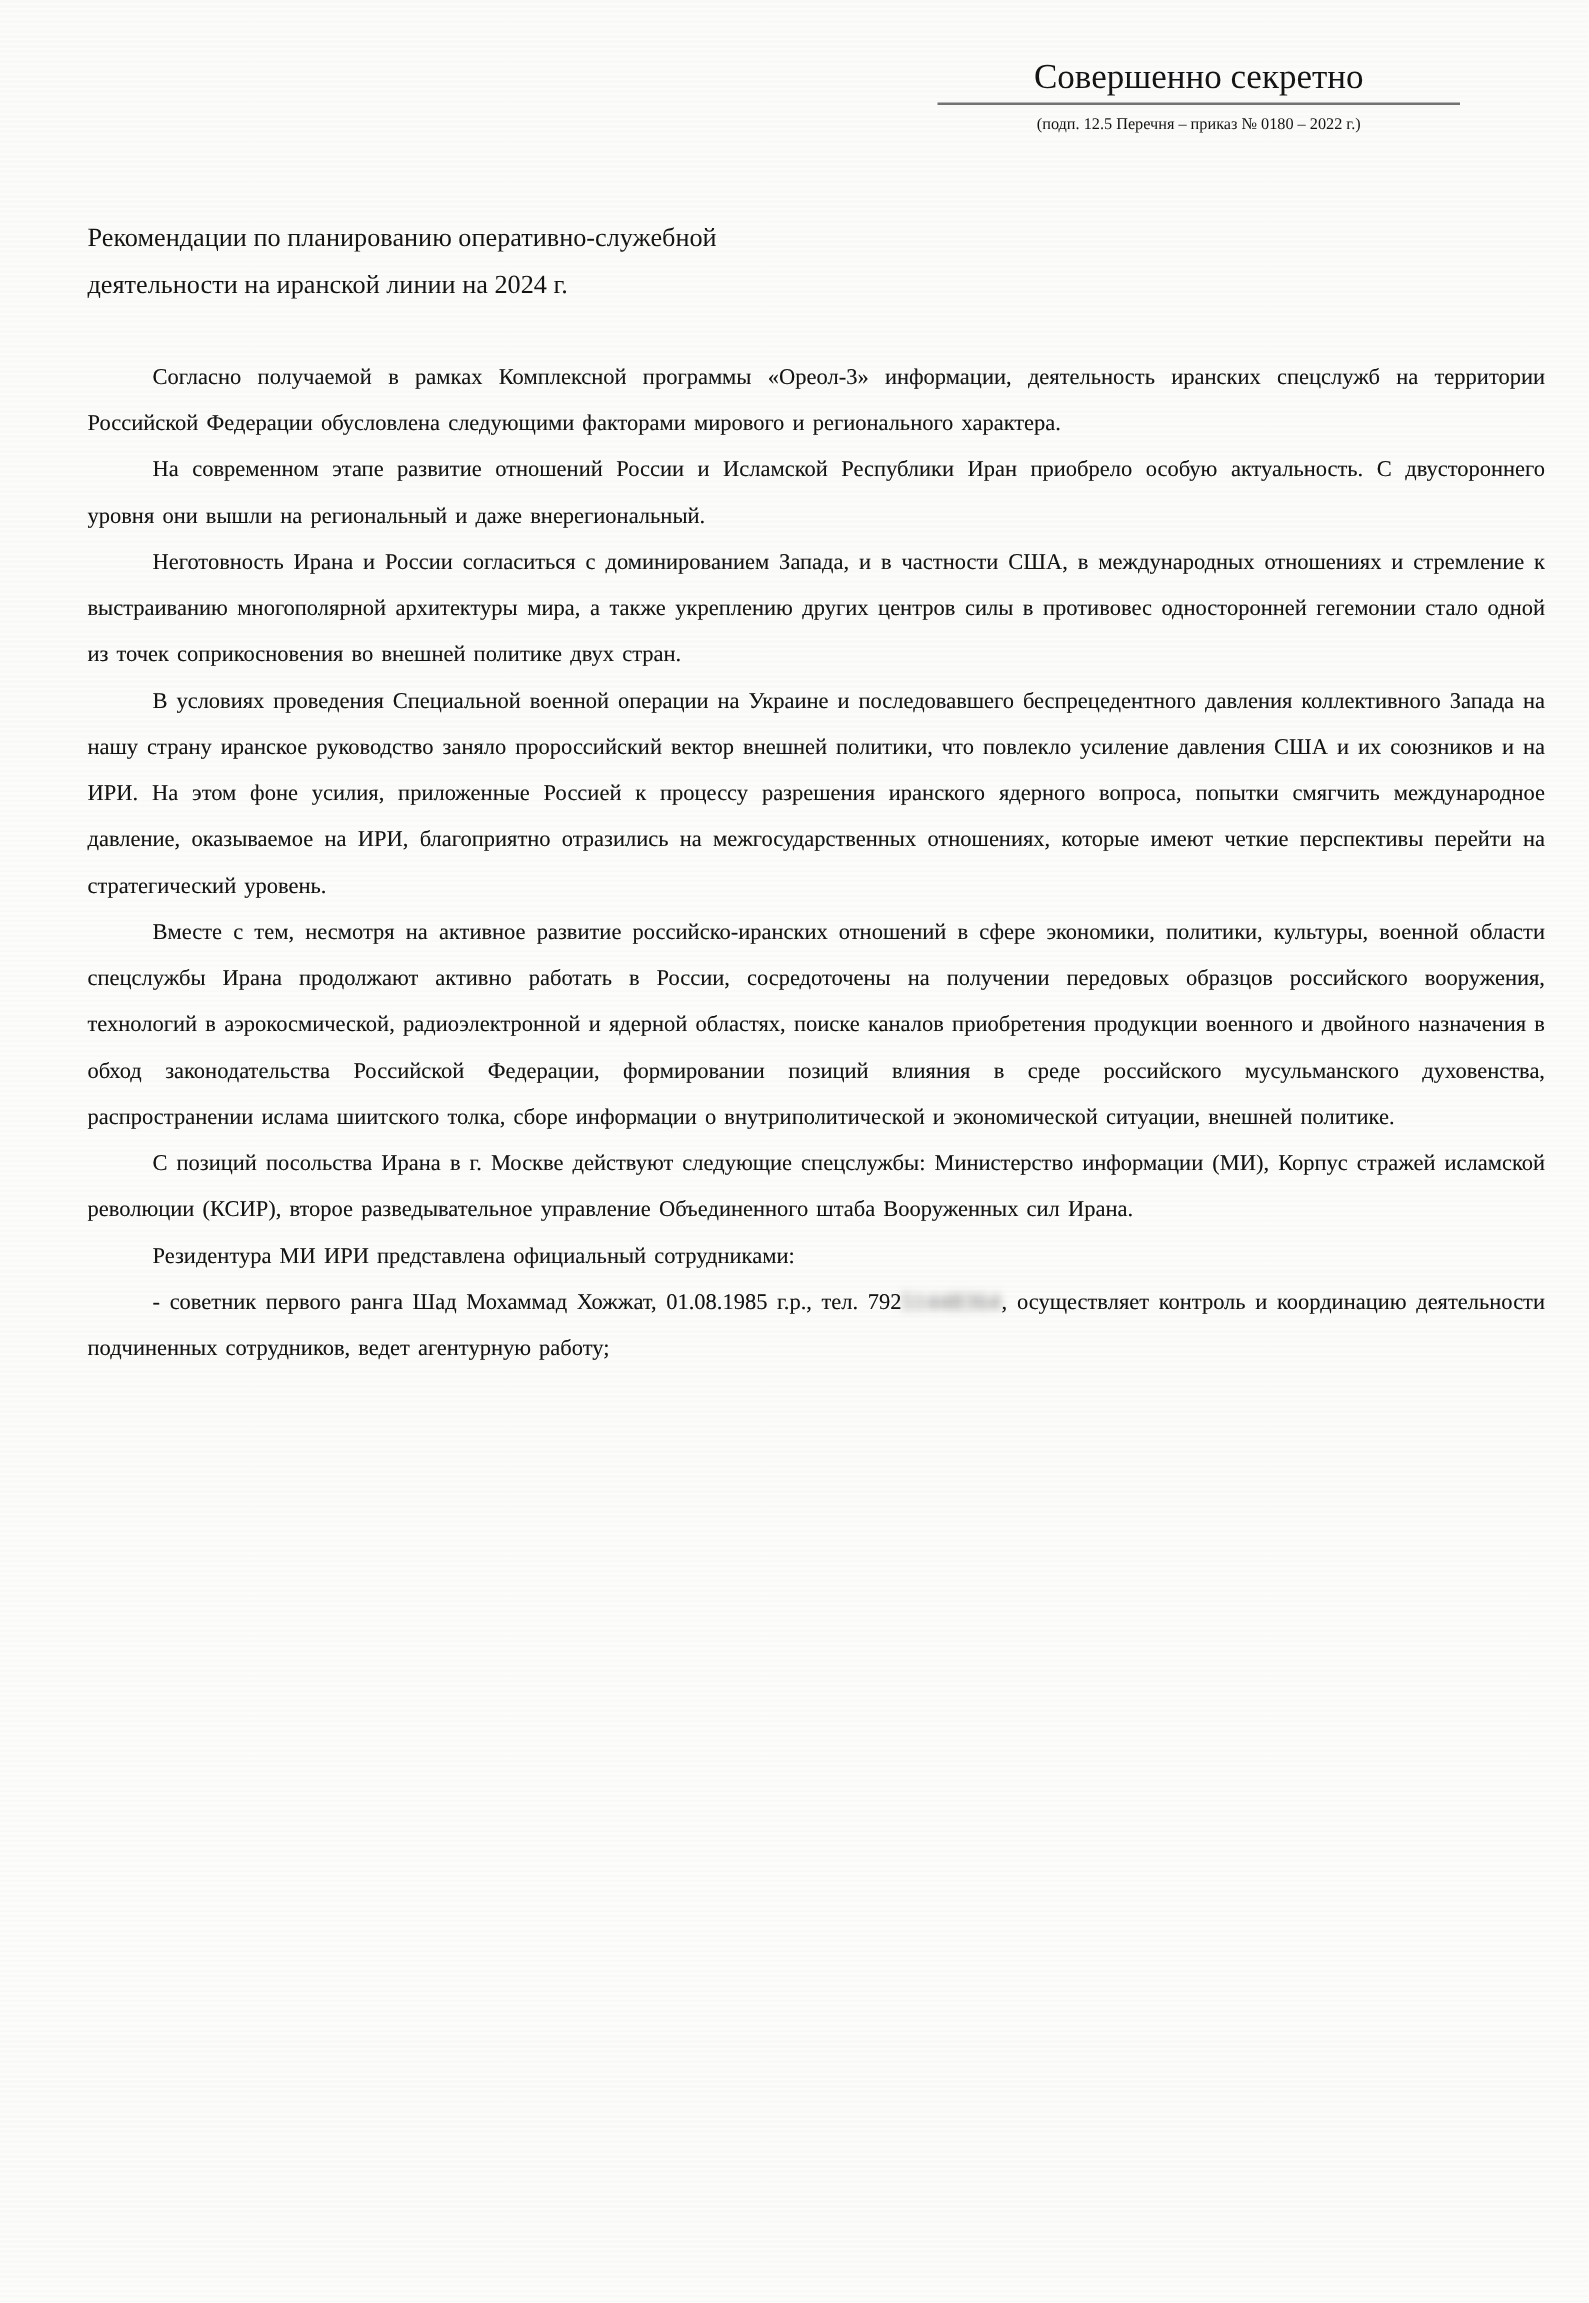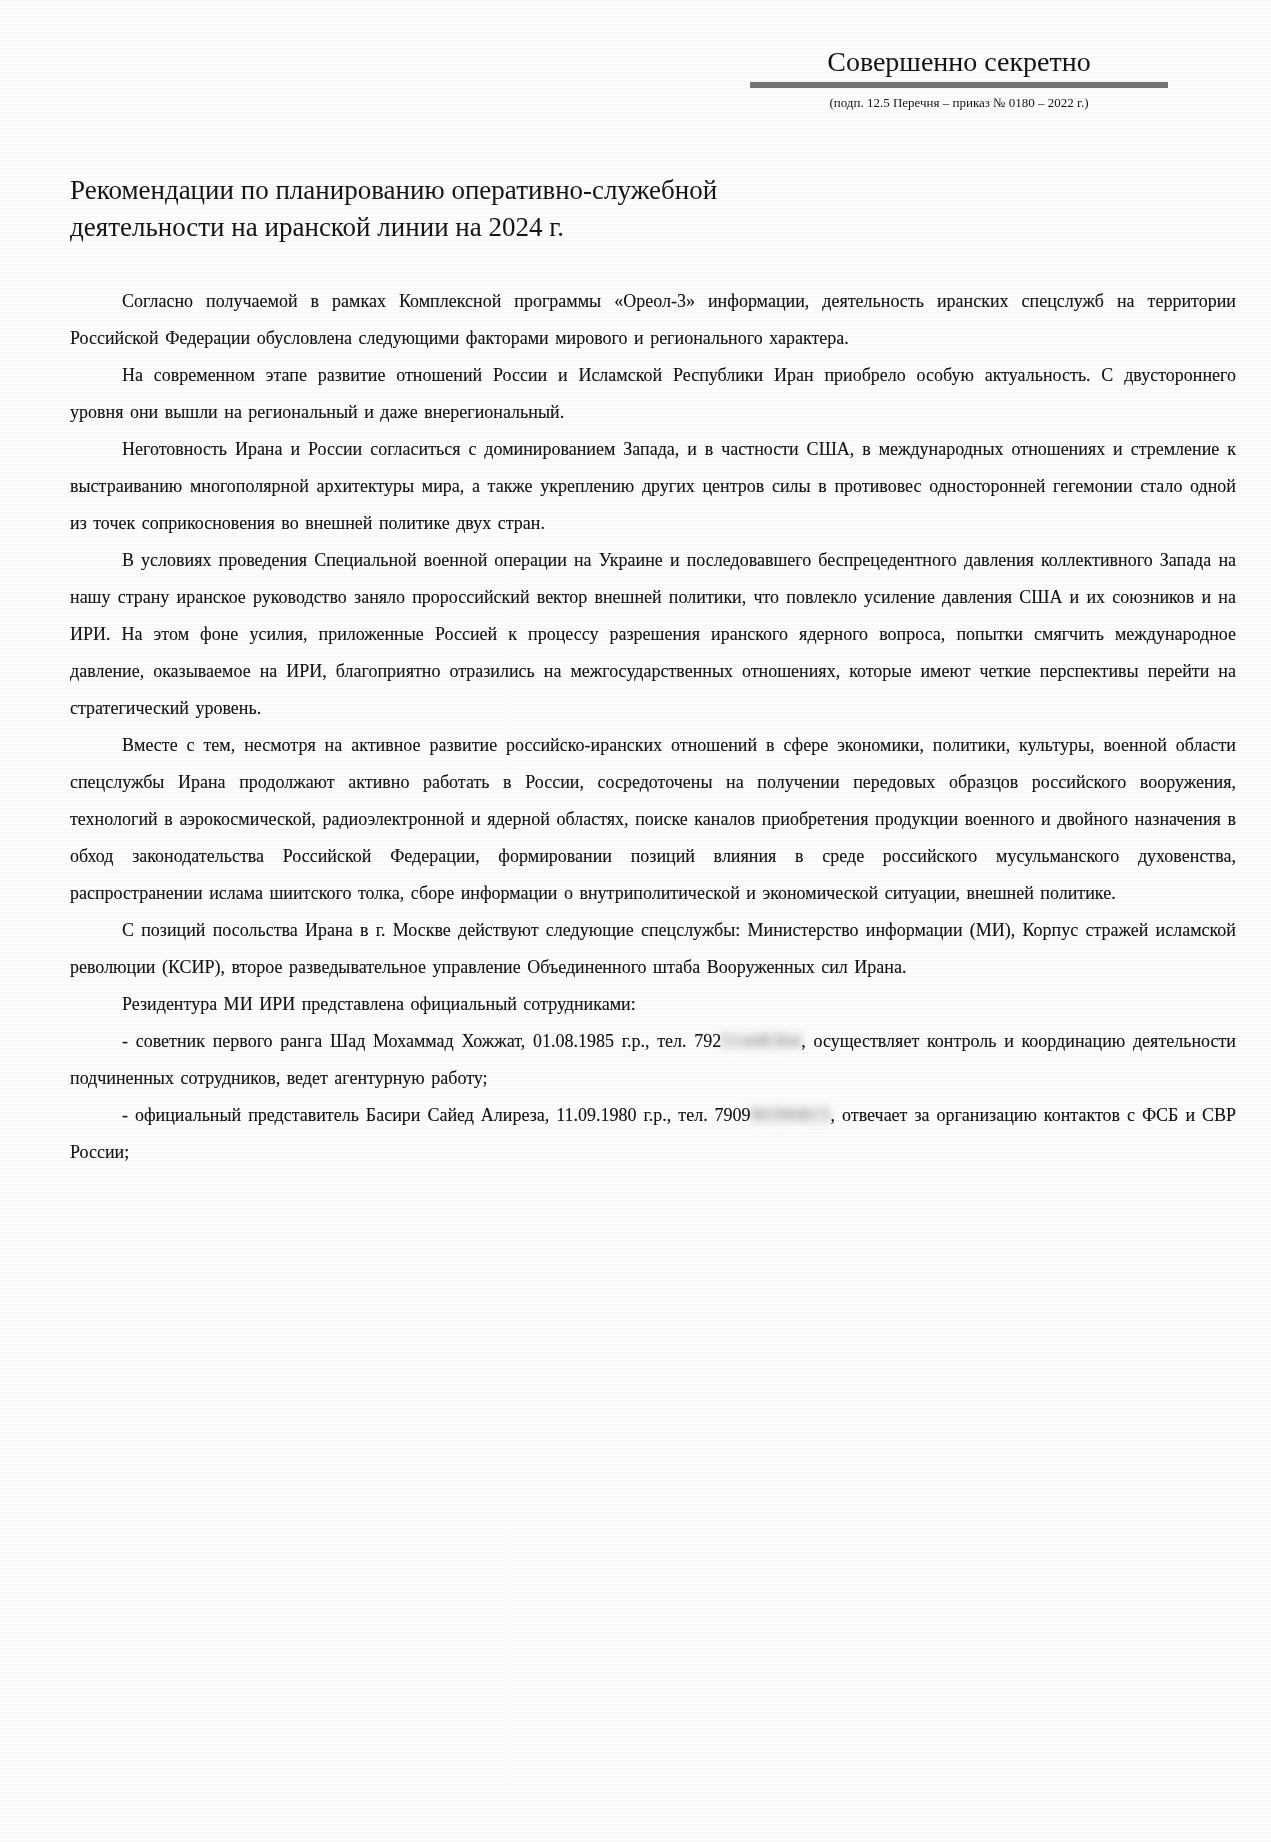--- a/index.html
+++ b/index.html
@@ -24,39 +24,39 @@
     top: 44px;
     right: 103px;
     width: 418px;
     text-align: center;
   }
   .classification-stamp {
     display: block;
     font-size: 28px;
     line-height: 36px;
     padding-bottom: 2px;
-    border-bottom: 6px solid #737373;
+    border-bottom: 2px solid #737373;
   }
   .classification-note {
     display: block;
     font-size: 13px;
     line-height: 26px;
     margin-top: 2px;
     white-space: nowrap;
   }
 
   .content {
     position: absolute;
     left: 70px;
     top: 172px;
     width: 1166px;
   }
 
   .doc-title {
-    font-size: 27px;
+    font-size: 21px;
     line-height: 37px;
   }
   .title-line { display: block; }
 
   .body-text { margin-top: 37px; }
 
   .para {
     font-size: 18px;
     line-height: 37px;
     text-align: justify;
@@ -95,19 +95,18 @@
       <p class="para">Согласно получаемой в рамках Комплексной программы «Ореол-3» информации, деятельность иранских спецслужб на территории Российской Федерации обусловлена следующими факторами мирового и регионального характера.</p>
       <p class="para">На современном этапе развитие отношений России и Исламской Республики Иран приобрело особую актуальность. С двустороннего уровня они вышли на региональный и даже внерегиональный.</p>
       <p class="para">Неготовность Ирана и России согласиться с доминированием Запада, и в частности США, в международных отношениях и стремление к выстраиванию многополярной архитектуры мира, а также укреплению других центров силы в противовес односторонней гегемонии стало одной из точек соприкосновения во внешней политике двух стран.</p>
       <p class="para">В условиях проведения Специальной военной операции на Украине и последовавшего беспрецедентного давления коллективного Запада на нашу страну иранское руководство заняло пророссийский вектор внешней политики, что повлекло усиление давления США и их союзников и на ИРИ. На этом фоне усилия, приложенные Россией к процессу разрешения иранского ядерного вопроса, попытки смягчить международное давление, оказываемое на ИРИ, благоприятно отразились на межгосударственных отношениях, которые имеют четкие перспективы перейти на стратегический уровень.</p>
       <p class="para">Вместе с тем, несмотря на активное развитие российско-иранских отношений в сфере экономики, политики, культуры, военной области спецслужбы Ирана продолжают активно работать в России, сосредоточены на получении передовых образцов российского вооружения, технологий в аэрокосмической, радиоэлектронной и ядерной областях, поиске каналов приобретения продукции военного и двойного назначения в обход законодательства Российской Федерации, формировании позиций влияния в среде российского мусульманского духовенства, распространении ислама шиитского толка, сборе информации о внутриполитической и экономической ситуации, внешней политике.</p>
       <p class="para">С позиций посольства Ирана в г. Москве действуют следующие спецслужбы: Министерство информации (МИ), Корпус стражей исламской революции (КСИР), второе разведывательное управление Объединенного штаба Вооруженных сил Ирана.</p>
       <p class="para">Резидентура МИ ИРИ представлена официальный сотрудниками:</p>
 
       <p class="para"><span>- советник первого ранга Шад Мохаммад Хожжат, 01.08.1985 г.р., тел. 792</span><span class="blur">51448364</span><span>, осуществляет контроль и координацию деятельности подчиненных сотрудников, ведет агентурную работу;</span></p>
 
-      <p class="para"><span>- официальный представитель Басири Сайед Алиреза, 11.09.1980 г.р., тел. 7909</span><span class="blur">90390815</span><span>, отвечает за организацию контактов с ФСБ и СВР России;</span></p>
 
     </div>
 
   </div>
 
 </div>
 
 </body></html>

